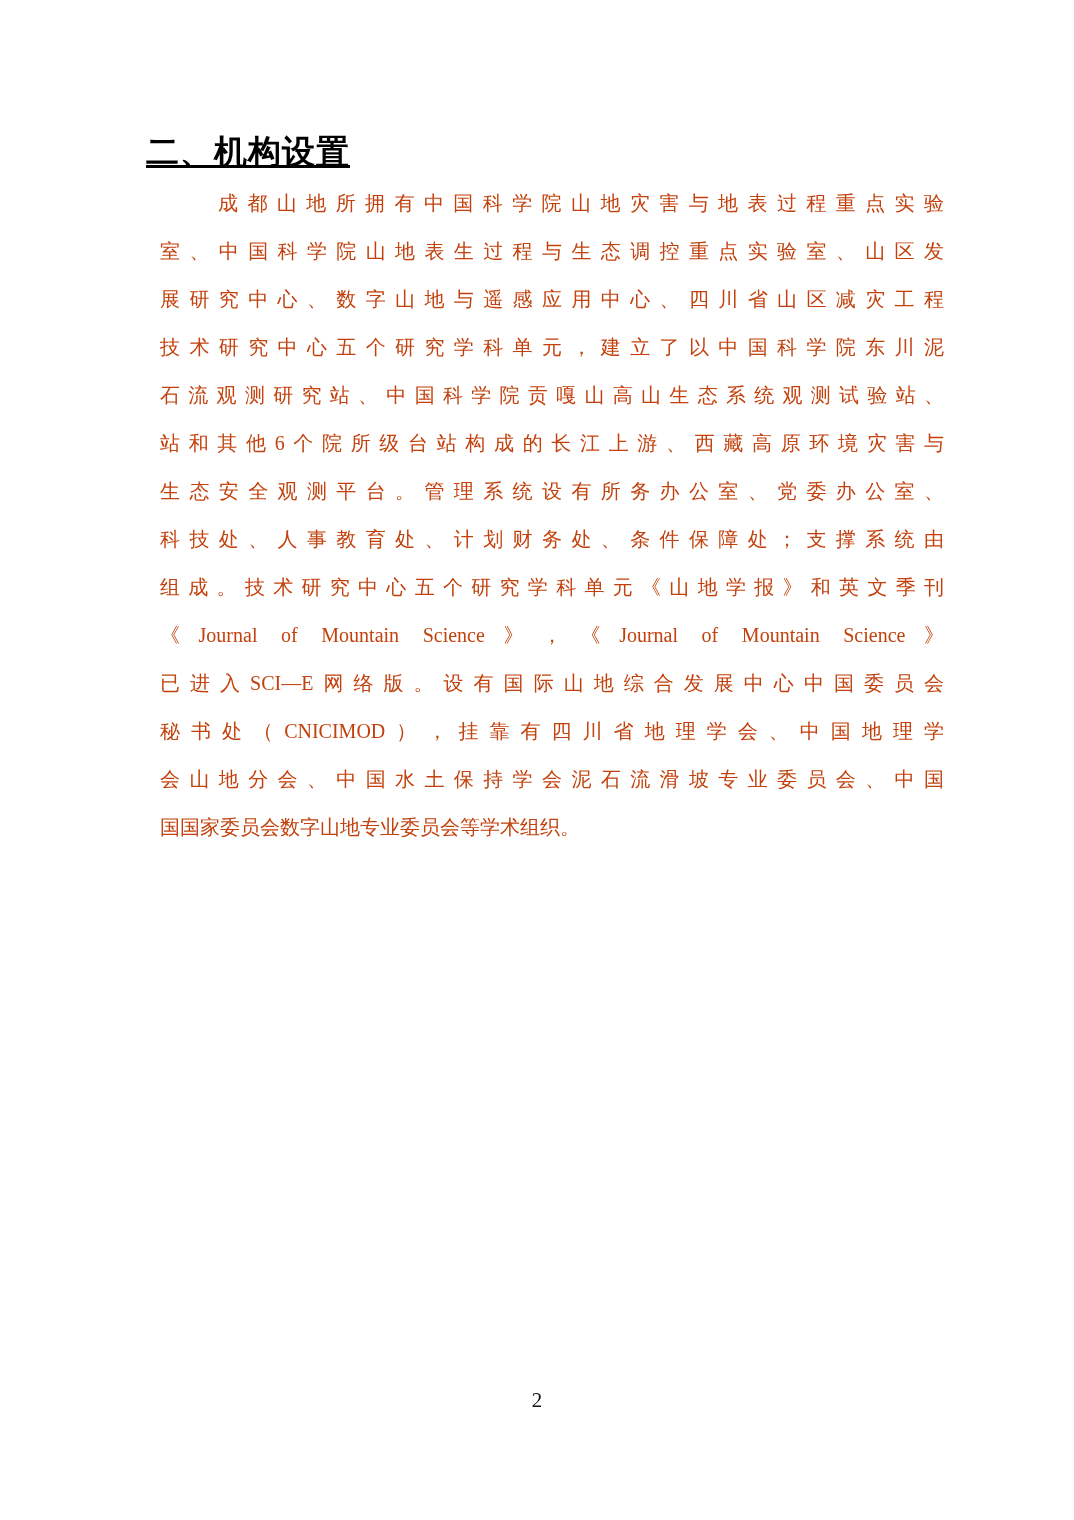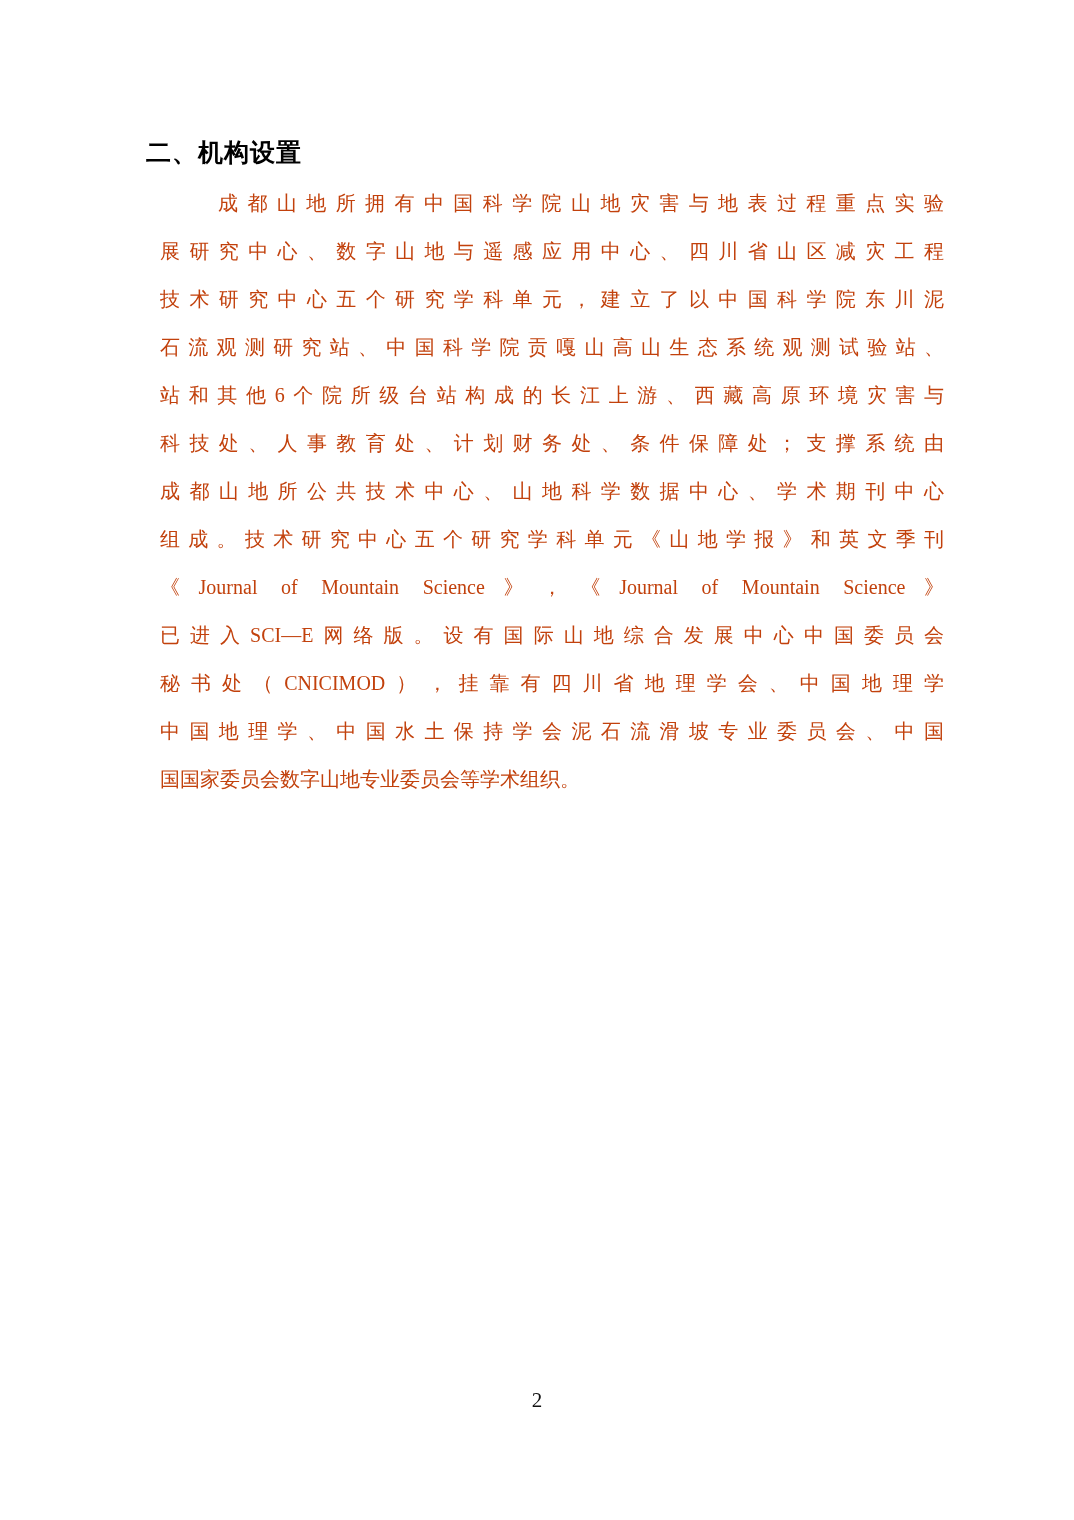--- a/index.html
+++ b/index.html
@@ -17,25 +17,26 @@
     font-family: "Liberation Serif", "DejaVu Serif", serif;
     overflow: hidden;
   }
   .heading {
     position: absolute;
     left: 146px;
     top: 133px;
     margin: 0;
     font-family: "Liberation Sans", "DejaVu Sans", sans-serif;
     font-weight: 700;
-    font-size: 25px;
+    font-size: 33px;
     line-height: 38px;
     letter-spacing: 1px;
     color: #000000;
     white-space: nowrap;
+    text-decoration: underline;
   }
   .body-text {
     position: absolute;
     left: 160px;
     top: 179px;
     width: 784px;
     font-size: 20px;
     line-height: 48px;
     color: #c2410c;
   }
@@ -65,29 +66,30 @@
 </style>
 </head>
 <body>
 
 <div class="page">
 
   <h2 class="heading">二、机构设置</h2>
 
   <div class="body-text">
     <div class="line indent">成都山地所拥有中国科学院山地灾害与地表过程重点实验</div>
+    <div class="line">室、中国科学院山地表生过程与生态调控重点实验室、山区发</div>
     <div class="line">展研究中心、数字山地与遥感应用中心、四川省山区减灾工程</div>
     <div class="line">技术研究中心五个研究学科单元，建立了以中国科学院东川泥</div>
     <div class="line">石流观测研究站、中国科学院贡嘎山高山生态系统观测试验站、</div>
     <div class="line">站和其他6个院所级台站构成的长江上游、西藏高原环境灾害与</div>
+    <div class="line">生态安全观测平台。管理系统设有所务办公室、党委办公室、</div>
     <div class="line">科技处、人事教育处、计划财务处、条件保障处；支撑系统由</div>
-    <div class="line">成都山地所公共技术中心、山地科学数据中心、学术期刊中心</div>
     <div class="line">组成。技术研究中心五个研究学科单元《山地学报》和英文季刊</div>
     <div class="line">《Journal of Mountain Science》，《Journal of Mountain Science》</div>
     <div class="line">已进入SCI—E网络版。设有国际山地综合发展中心中国委员会</div>
     <div class="line">秘书处（CNICIMOD），挂靠有四川省地理学会、中国地理学</div>
-    <div class="line">中国地理学、中国水土保持学会泥石流滑坡专业委员会、中国</div>
+    <div class="line">会山地分会、中国水土保持学会泥石流滑坡专业委员会、中国</div>
     <div class="line last">国国家委员会数字山地专业委员会等学术组织。</div>
   </div>
 
   <div class="page-number">2</div>
 
 </div>
 
 </body></html>

